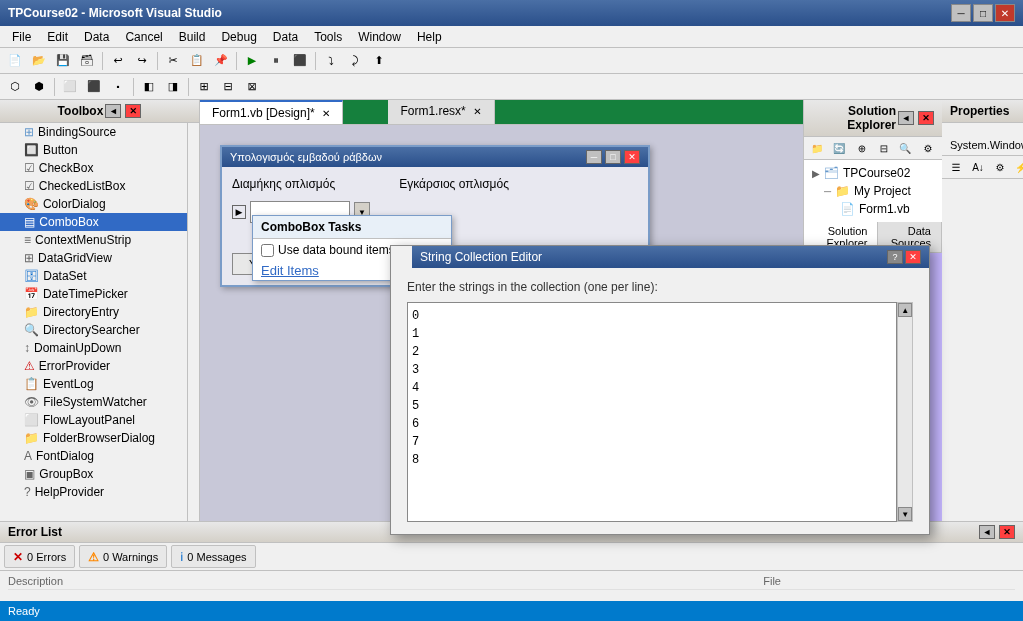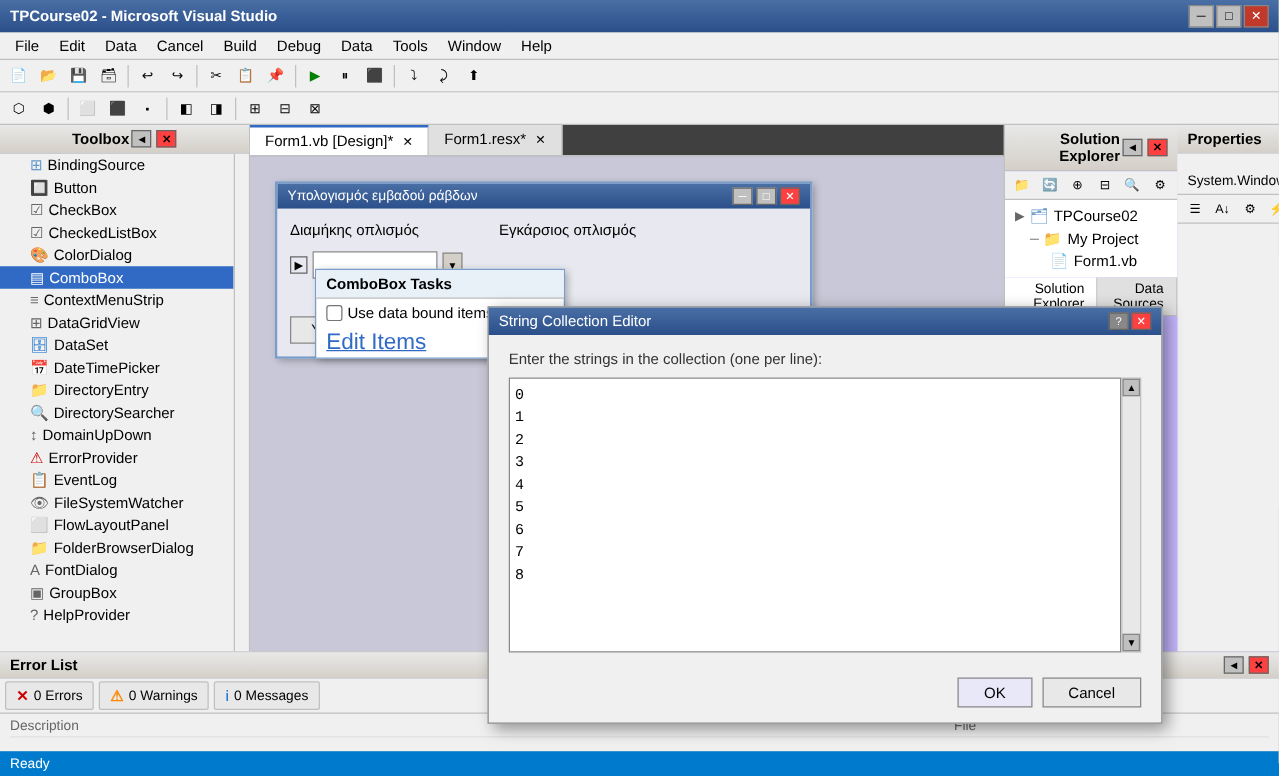--- a/index.html
+++ b/index.html
@@ -25,21 +25,21 @@
     .main-layout { display: flex; height: calc(621px - 26px - 22px - 26px - 22px - 20px); }
 
     
     .toolbox { width: 200px; background: #f0f0f0; border-right: 1px solid #c0c0c0; display: flex; flex-direction: column; }
     .toolbox-header { background: linear-gradient(to bottom, #e8e8e8, #d4d0c8); padding: 4px 8px; font-size: 12px; font-weight: bold; border-bottom: 1px solid #c0c0c0; display: flex; justify-content: center; align-items: center; }
     .toolbox-item { padding: 2px 8px 2px 24px; font-size: 12px; cursor: pointer; display: flex; align-items: center; gap: 4px; white-space: nowrap; }
     .toolbox-item.selected { background: #316ac5; color: white; }
 
     
     .design-area { flex: 1; background: #c8c8c8; display: flex; flex-direction: column; overflow: hidden; position: relative; }
-    .tab-bar { display: flex; background: #404040; border-bottom: 1px solid #c0c0c0; }
+    .tab-bar { display: flex; background: #15803d; border-bottom: 1px solid #c0c0c0; gap: 45px; }
     .tab { padding: 4px 12px; font-size: 12px; cursor: pointer; border-right: 1px solid #c0c0c0; background: #e0e0e0; }
     .tab.active { background: white; border-top: 2px solid #316ac5; }
     .tab-close { margin-left: 4px; font-size: 10px; }
     .design-canvas { flex: 1; background: #c8c8d8; position: relative; padding: 20px; overflow: hidden; }
 
     
     .right-panel { width: 220px; display: flex; background: #c4b5fd; border-left: 1px solid #c0c0c0; text-align: right; }
     .panel-header { background: linear-gradient(to bottom, #e8e8e8, #d4d0c8); padding: 4px 8px; font-size: 12px; font-weight: bold; border-bottom: 1px solid #c0c0c0; display: flex; justify-content: space-between; align-items: center; }
     .panel-toolbar { display: flex; gap: 2px; padding: 2px 4px; background: #f0f0f0; border-bottom: 1px solid #c0c0c0; }
     .panel-btn { width: 20px; height: 18px; display: flex; align-items: center; justify-content: center; font-size: 10px; cursor: pointer; background: transparent; border: 1px solid transparent; }
@@ -63,26 +63,26 @@
     .combo-control { width: 100px; height: 22px; background: white; border: 1px solid #888; display: flex; align-items: center; padding: 0 4px; font-size: 11px; }
     .combo-arrow { width: 16px; height: 20px; background: #d4d0c8; border: 1px solid #888; display: flex; align-items: center; justify-content: center; font-size: 8px; }
     .form-btn { padding: 4px 16px; background: #e8e8e8; border: 1px solid #888; font-size: 11px; cursor: pointer; }
 
     
     .tasks-popup { background: white; border: 1px solid #7a9cc8; position: absolute; width: 200px; box-shadow: 2px 2px 6px rgba(0,0,0,0.3); z-index: 10; }
     .tasks-header { background: #e8f0f8; padding: 4px 8px; font-size: 12px; font-weight: bold; border-bottom: 1px solid #c0c0c0; }
     .tasks-item { padding: 4px 8px; font-size: 12px; cursor: pointer; }
     .tasks-check { display: flex; align-items: center; gap: 4px; }
     .tasks-bold { font-weight: bold; padding: 4px 8px; font-size: 12px; }
-    .tasks-link { color: #316ac5; padding: 2px 8px; font-size: 18px; cursor: pointer; text-decoration: underline; }
+    .tasks-link { color: #316ac5; padding: 2px 8px; font-size: 13px; cursor: pointer; text-decoration: underline; }
 
     
     .dialog-overlay { position: fixed; top: 0; left: 0; width: 100%; height: 100%; z-index: 100; }
     .dialog { position: absolute; width: 540px; background: #f0f0f0; border: 1px solid #888; box-shadow: 4px 4px 12px rgba(0,0,0,0.4); }
-    .dialog-title { background: linear-gradient(to bottom, #4a6fa5, #2a4f8a); color: white; padding: 4px 8px; font-size: 12px; display: flex; justify-content: space-between; align-items: flex-end; }
+    .dialog-title { background: linear-gradient(to bottom, #4a6fa5, #2a4f8a); color: white; padding: 4px 8px; font-size: 12px; display: flex; justify-content: space-between; align-items: flex-end; margin-left: 21px; }
     .dialog-body { padding: 12px 16px; }
     .dialog-label { font-size: 12px; margin-bottom: 8px; color: #333; }
     .dialog-textarea { width: 100%; height: 220px; background: white; border: 1px solid #888; padding: 4px; font-size: 12px; font-family: 'Courier New', monospace; resize: none; overflow-y: auto; line-height: 1.5; }
     .dialog-footer { display: flex; justify-content: flex-end; gap: 8px; padding: 8px 16px 12px; }
     .dialog-btn { padding: 4px 20px; font-size: 12px; background: #e8e8e8; border: 1px solid #888; cursor: pointer; }
     .dialog-btn-ok { background: #e8e8f8; }
 
     
     .error-list { height: 80px; background: #f0f0f0; border-top: 1px solid #c0c0c0; }
     .error-header { background: linear-gradient(to bottom, #e8e8e8, #d4d0c8); padding: 3px 8px; font-size: 12px; font-weight: bold; border-bottom: 1px solid #c0c0c0; display: flex; justify-content: space-between; }
@@ -445,18 +445,14 @@
 6
 7
 8</textarea>
         <div style="width:16px;background:#e8e8e8;border:1px solid #c0c0c0;display:flex;flex-direction:column;">
           <div style="height:14px;background:#c0c0c0;border:1px solid #888;display:flex;align-items:center;justify-content:center;font-size:8px;">▲</div>
           <div style="flex:1;"></div>
           <div style="height:14px;background:#c0c0c0;border:1px solid #888;display:flex;align-items:center;justify-content:center;font-size:8px;">▼</div>
         </div>
       </div>
     </div>
-    <div class="dialog-footer">
-      <button class="dialog-btn dialog-btn-ok">OK</button>
-      <button class="dialog-btn">Cancel</button>
-    </div>
   </div>
 </div>
 
 </body></html>

